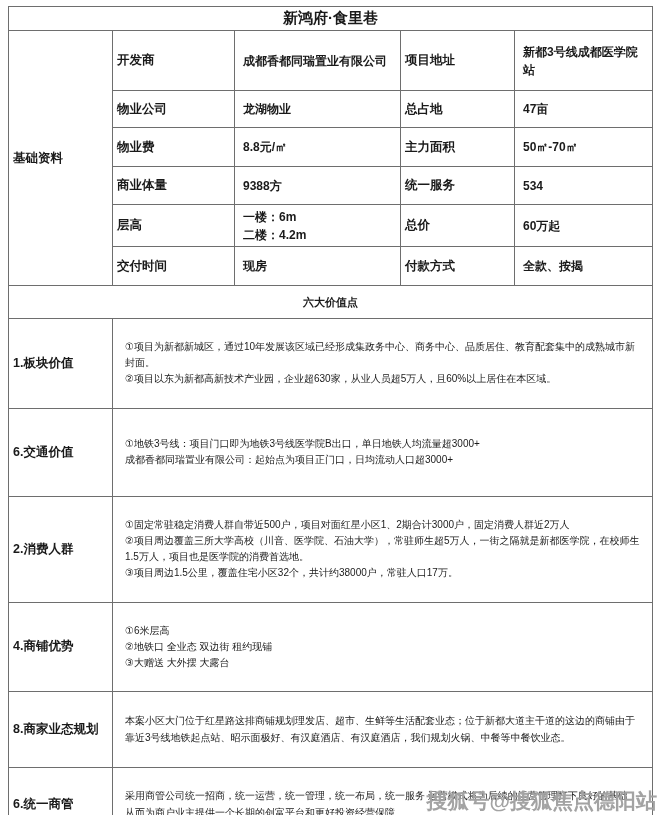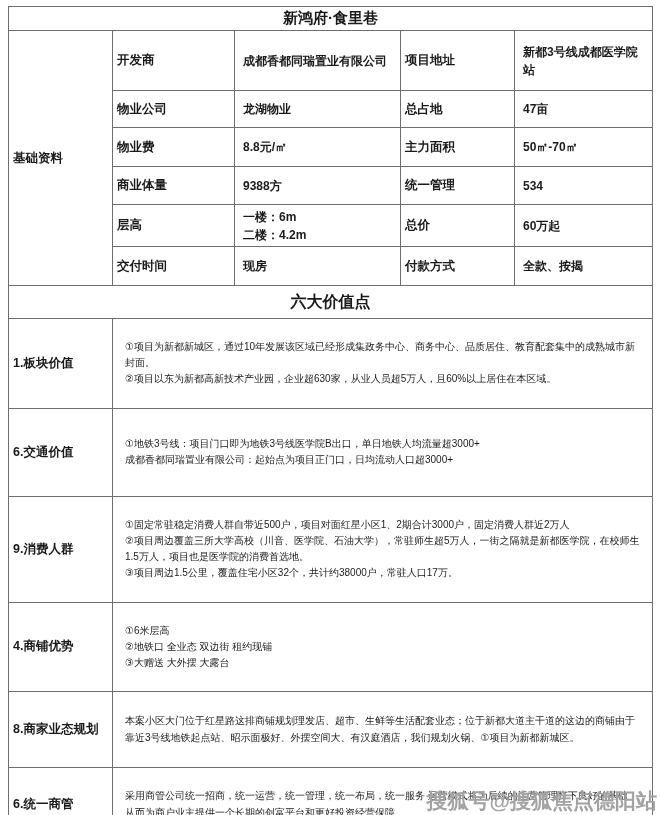--- a/index.html
+++ b/index.html
@@ -39,21 +39,21 @@
   .value-cell {
     text-align: left;
     font-size: 12px;
     font-weight: 700;
     padding: 2px 8px;
     white-space: pre-line;
     line-height: 1.5;
   }
   .section-header-cell {
     text-align: center;
-    font-size: 16px;
+    font-size: 11px;
     font-weight: 700;
     padding: 2px;
   }
   .content-cell {
     font-size: 10px;
     font-weight: 400;
     line-height: 1.62;
     padding: 20px 12px;
     white-space: pre-line;
     text-align: left;
@@ -101,21 +101,21 @@
       </tr>
       <tr style="height:39px">
         <td class="label-cell">物业费</td>
         <td class="value-cell">8.8元/㎡</td>
         <td class="label-cell">主力面积</td>
         <td class="value-cell">50㎡-70㎡</td>
       </tr>
       <tr style="height:38px">
         <td class="label-cell">商业体量</td>
         <td class="value-cell">9388方</td>
-        <td class="label-cell">统一管理</td>
+        <td class="label-cell">统一服务</td>
         <td class="value-cell">534</td>
       </tr>
       <tr style="height:42px">
         <td class="label-cell">层高</td>
         <td class="value-cell">一楼：6m
 二楼：4.2m</td>
         <td class="label-cell">总价</td>
         <td class="value-cell">60万起</td>
       </tr>
       <tr style="height:39px">
@@ -133,34 +133,34 @@
         <td class="label-cell">1.板块价值</td>
         <td colspan="4" class="content-cell">①项目为新都新城区，通过10年发展该区域已经形成集政务中心、商务中心、品质居住、教育配套集中的成熟城市新封面。
 ②项目以东为新都高新技术产业园，企业超630家，从业人员超5万人，且60%以上居住在本区域。</td>
       </tr>
       <tr style="height:88px">
         <td class="label-cell">6.交通价值</td>
         <td colspan="4" class="content-cell">①地铁3号线：项目门口即为地铁3号线医学院B出口，单日地铁人均流量超3000+
 成都香都同瑞置业有限公司：起始点为项目正门口，日均流动人口超3000+</td>
       </tr>
       <tr style="height:106px">
-        <td class="label-cell">9.消费人群</td>
+        <td class="label-cell">2.消费人群</td>
         <td colspan="4" class="content-cell">①固定常驻稳定消费人群自带近500户，项目对面红星小区1、2期合计3000户，固定消费人群近2万人
 ②项目周边覆盖三所大学高校（川音、医学院、石油大学），常驻师生超5万人，一街之隔就是新都医学院，在校师生1.5万人，项目也是医学院的消费首选地。
 ③项目周边1.5公里，覆盖住宅小区32个，共计约38000户，常驻人口17万。</td>
       </tr>
       <tr style="height:74px">
         <td class="label-cell">4.商铺优势</td>
         <td colspan="4" class="content-cell">①6米层高
 ②地铁口 全业态 双边街 租约现铺
 ③大赠送 大外摆 大露台</td>
       </tr>
       <tr style="height:76px">
         <td class="label-cell">8.商家业态规划</td>
-        <td colspan="4" class="content-cell">本案小区大门位于红星路这排商铺规划理发店、超市、生鲜等生活配套业态；位于新都大道主干道的这边的商铺由于靠近3号线地铁起点站、昭示面极好、外摆空间大、有汉庭酒店，我们规划火锅、①项目为新都新城区。</td>
+        <td colspan="4" class="content-cell">本案小区大门位于红星路这排商铺规划理发店、超市、生鲜等生活配套业态；位于新都大道主干道的这边的商铺由于靠近3号线地铁起点站、昭示面极好、有汉庭酒店、有汉庭酒店，我们规划火锅、中餐等中餐饮业态。</td>
       </tr>
       <tr style="height:74px">
         <td class="label-cell">6.统一商管</td>
         <td colspan="4" class="content-cell">采用商管公司统一招商，统一运营，统一管理，统一布局，统一服务 运营模式将为后续的运营管理打下良好的基础，从而为商户业主提供一个长期的创富平台和更好投资经营保障。</td>
       </tr>
     </tbody>
   </table>
 
   <div class="watermark">搜狐号@搜狐焦点德阳站</div>
 </div>

